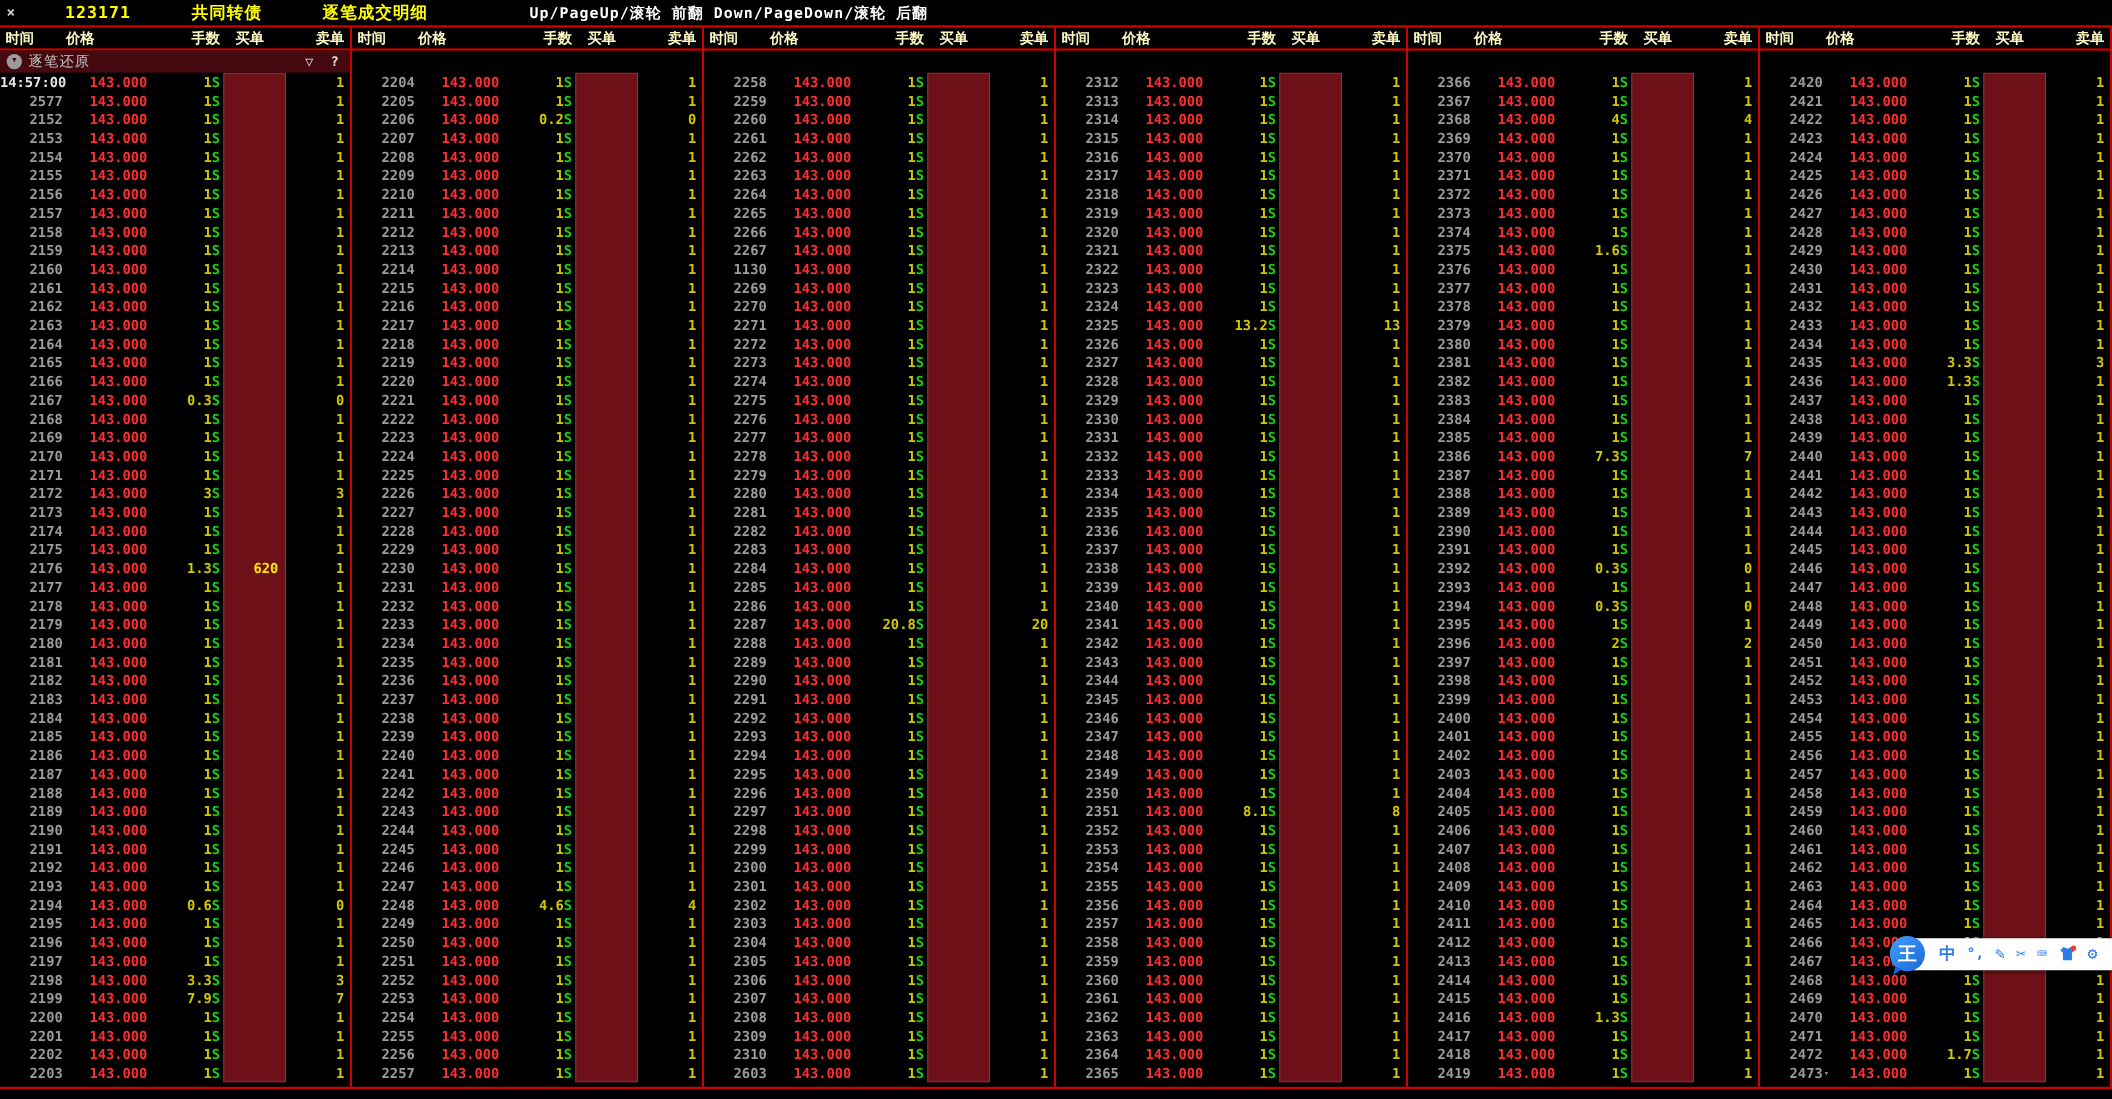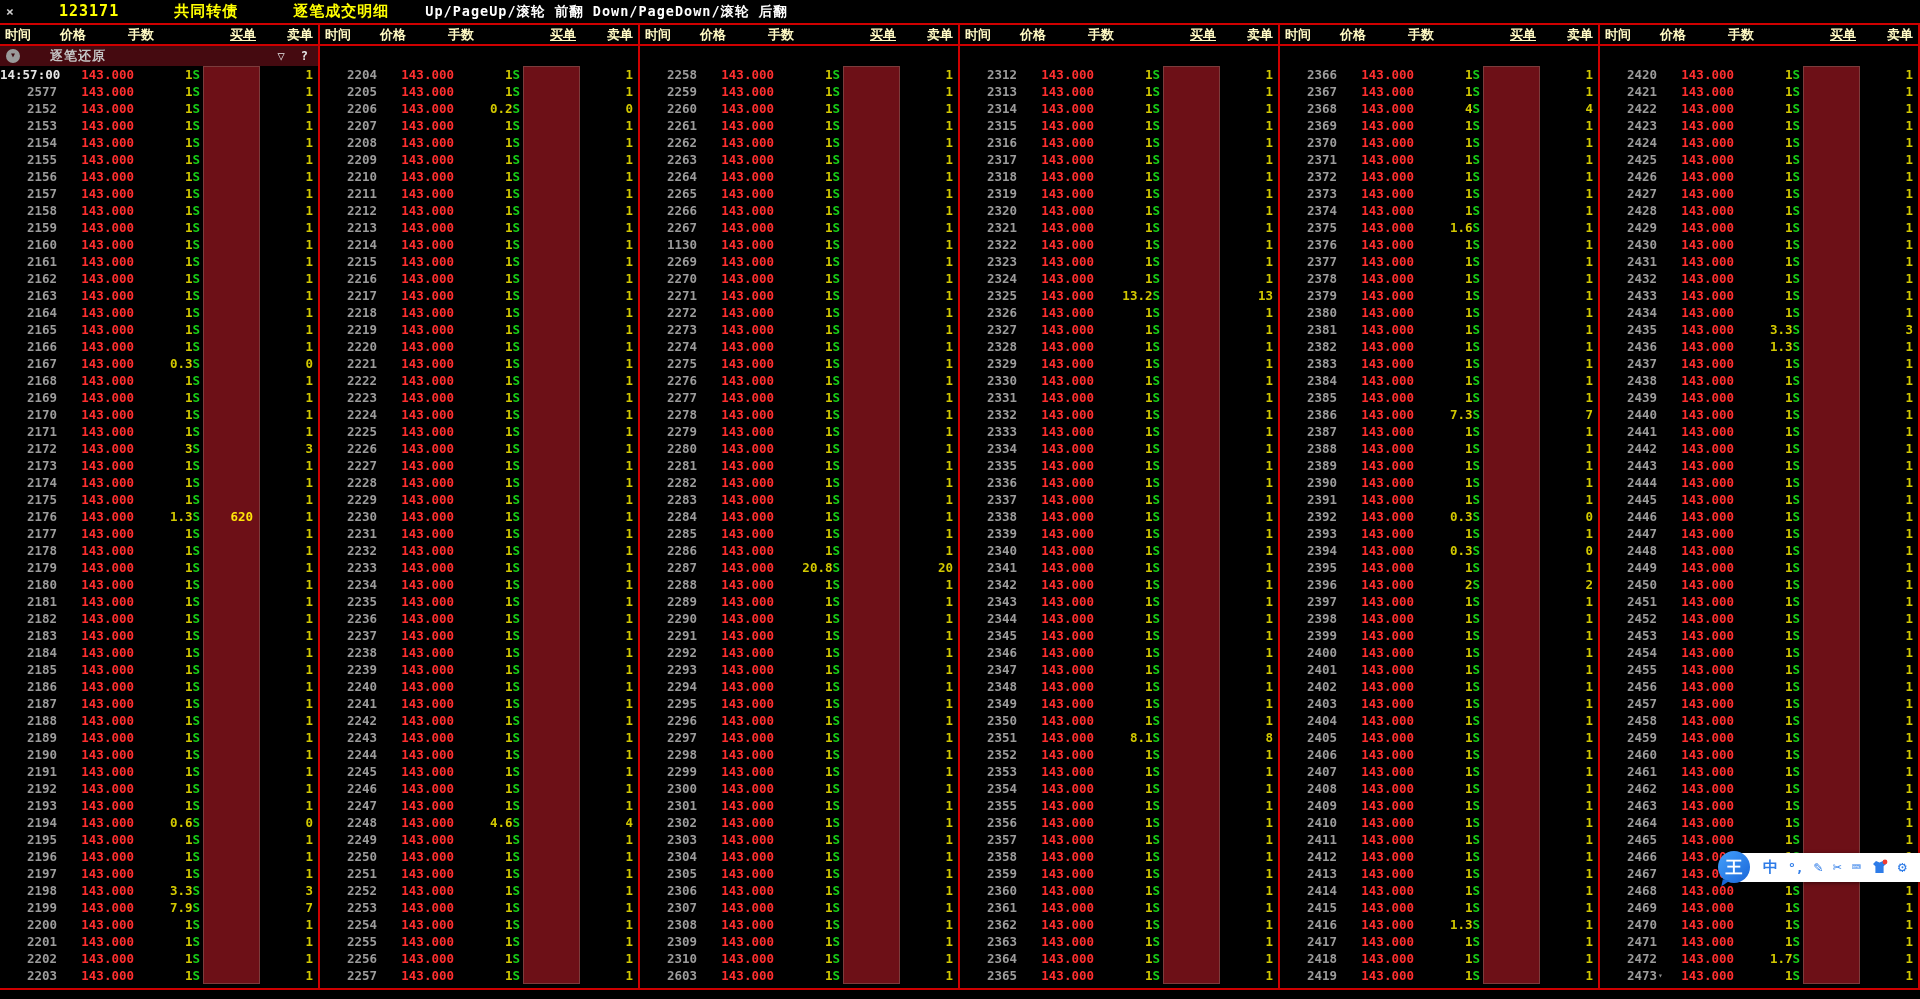--- a/index.html
+++ b/index.html
@@ -4,40 +4,40 @@
 <style>
   html,body{margin:0;padding:0;width:1920px;height:999px;background:#000;overflow:hidden;
     font-family:"DejaVu Sans Mono","Liberation Sans",sans-serif;}
   .app{position:relative;width:1920px;height:999px;background:#000;}
 
   
   .titlebar{height:23px;border-bottom:2px solid #cf0000;display:flex;align-items:center;padding-left:6px;}
   .close-x{color:#d0d0d0;font-weight:bold;font-size:13px;width:16px;cursor:default;}
   .title-main{color:#ffff00;font-weight:bold;font-size:15px;letter-spacing:1px;}
   .title-main span{margin-right:8px;margin-left:37px;}
-  .nav-hint{color:#ffffff;font-weight:bold;font-size:13.5px;margin-left:28px;letter-spacing:1px;text-align:center;}
+  .nav-hint{color:#ffffff;font-weight:bold;font-size:13.5px;margin-left:84px;letter-spacing:1px;text-align:center;}
 
   
   .panels{position:absolute;top:25px;left:0;width:1920px;height:963px;display:flex;}
   .panel{width:318px;flex:0 0 auto;border-right:2px solid #cf0000;position:relative;}
   .colheader{position:absolute;top:0;left:0;right:0;height:19px;border-bottom:2px solid #cf0000;
     color:#fef9c3;font-size:13px;font-weight:bold;}
   .colheader span{position:absolute;top:1px;}
   .h-time{left:5px;}
   .h-price{left:60px;width:74px;}
-  .h-lots{left:128px;width:72px;}
-  .h-buy{left:200px;width:56px;text-align:right;text-decoration:underline;}
+  .h-lots{left:128px;width:72px;text-align:right;}
+  .h-buy{left:184px;width:56px;text-align:right;}
   .h-sell{left:262px;width:51px;text-align:right;}
 
   
   .subrow{position:absolute;top:21px;left:0;right:0;height:20px;}
   .subrow.active{background:#450a10;display:flex;align-items:center;padding:0 6px;color:#c4c4c4;font-size:13px;}
   .clock-circle{width:14px;height:14px;border-radius:50%;background:#9a9a9a;display:flex;align-items:center;justify-content:center;margin-right:6px;}
   .clock-circle i{font-style:normal;color:#3a070c;font-size:10px;line-height:10px;transform:translateY(-1px);}
-  .sub-label{font-weight:bold;letter-spacing:1px;margin-left:24px;}
+  .sub-label{font-weight:normal;letter-spacing:1px;}
   .sub-icons{margin-left:auto;display:flex;gap:16px;padding-right:4px;color:#e6e6e6;font-size:12px;font-weight:bold;}
 
   
   .rows{position:absolute;top:41px;left:0;right:0;height:918px;}
   .band{position:absolute;left:203px;top:0;width:57px;height:100%;background:#6d1017;
     box-shadow:inset 0 0 0 1px #7b3c3c;z-index:0;}
   .row{position:relative;height:17px;line-height:17px;font-size:12.5px;font-weight:bold;z-index:1;}
   .c{position:absolute;top:0;height:17px;white-space:nowrap;}
   .c-time{left:0;width:57px;text-align:right;color:#9c9c9c;}
   .c-time.first{color:#e6e6e6;}

